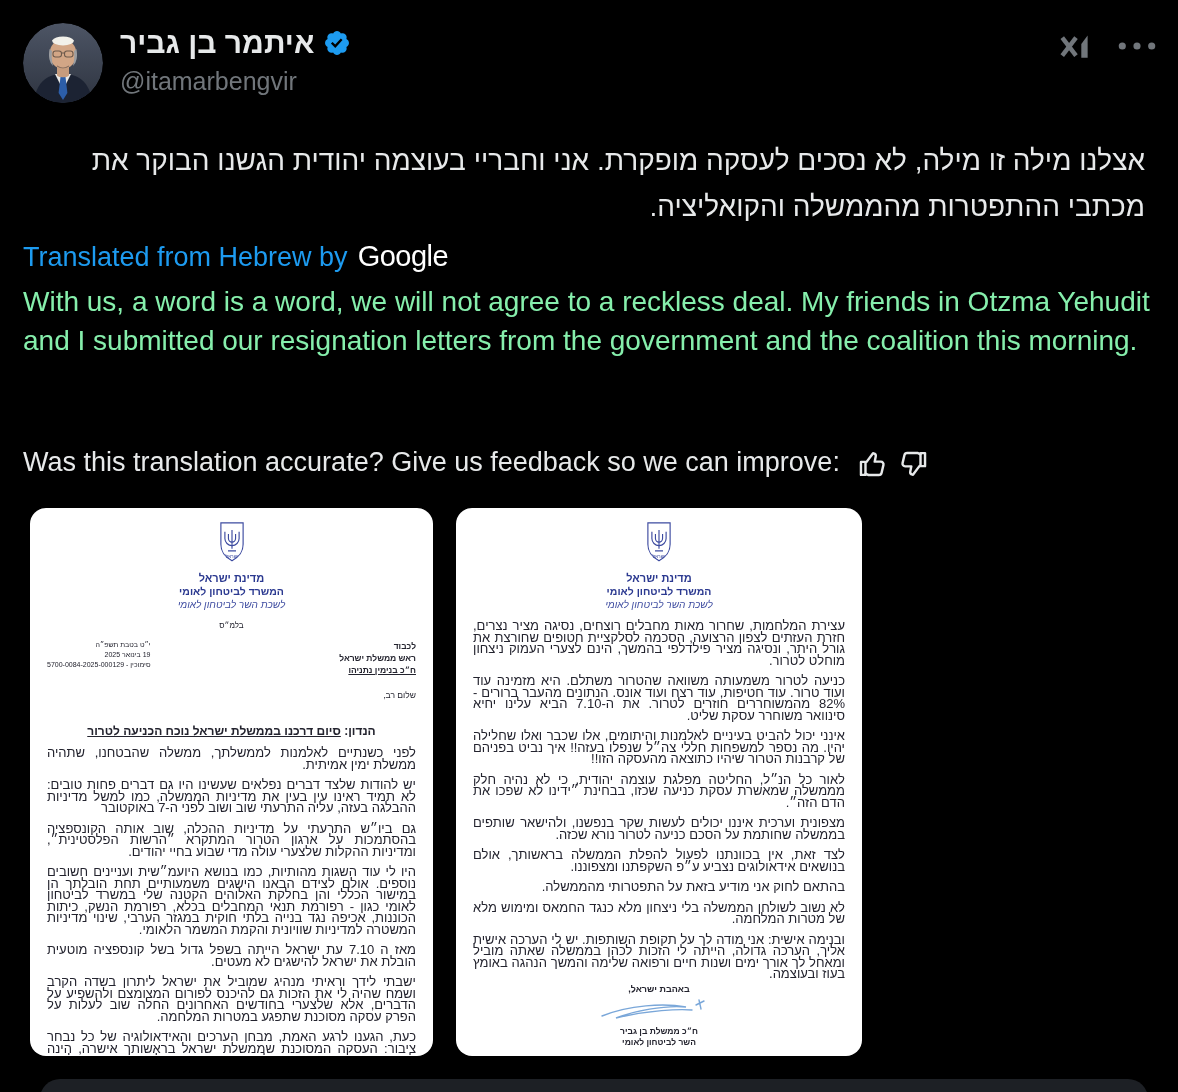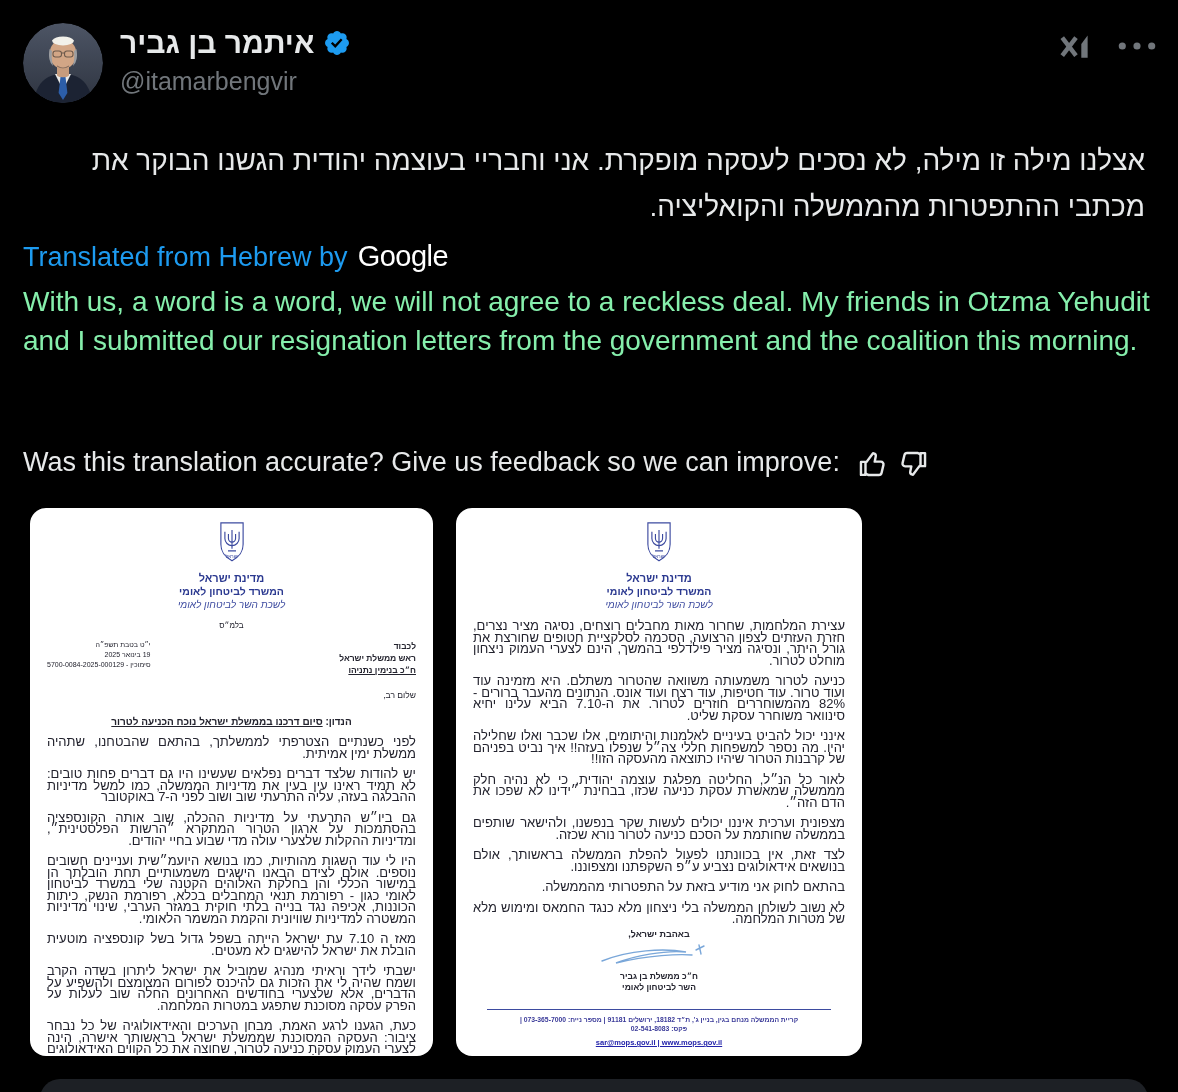--- a/index.html
+++ b/index.html
@@ -38,21 +38,21 @@
   .emblem-wrap { text-align:center; margin-top:2px; }
   .lh-state  { text-align:center; color:#2b3990; font-weight:bold; font-size:11px; line-height:14px; margin-top:3px; }
   .lh-min    { text-align:center; color:#2b3990; font-weight:bold; font-size:10.5px; line-height:13px; }
   .lh-office { text-align:center; color:#3d4ba0; font-style:italic; font-size:10px; line-height:13px; }
   .classification { text-align:center; font-size:8px; margin-top:10px; }
   .meta-row { display:flex; justify-content:space-between; align-items:flex-start; margin-top:10px; }
   .addressee { font-size:8.5px; font-weight:bold; line-height:12px; }
   .addressee .u { text-decoration:underline; }
   .dateblock { font-size:7px; line-height:10px; text-align:right; direction:rtl; }
   .greeting { font-size:8.5px; margin-top:14px;text-align:right; }
-  .subject { text-align:center; font-size:10px; font-weight:bold; margin-top:16px; }
+  .subject { text-align:center; font-size:12px; font-weight:bold; margin-top:24px; }
   .subject span { text-decoration:underline; }
   .para { font-size:13px; line-height:11.5px; text-align:justify; text-align-last:right; margin-top:9px; }
   .closing { text-align:center; font-weight:bold; font-size:9px; margin-top:4px; }
   .sig-wrap { text-align:center; margin-top:2px; }
   .signer { text-align:center; font-weight:bold; font-size:8.5px; line-height:11px; }
   .letter-footer { margin-top:auto; padding:16px 10px 8px 10px; }
   .footer-rule { border-top:1.5px solid #3d4ba0; margin:0 4px 5px 4px; }
   .footer-line { text-align:center; color:#3a3a99; font-size:6.8px; font-weight:bold; line-height:9px; }
   .footer-links { text-align:center; color:#2222aa; font-size:7.5px; font-weight:bold;
                   text-decoration:underline; margin-top:5px; direction:ltr; }
@@ -174,21 +174,21 @@
       <div class="dateblock">
         <div>י״ט בטבת תשפ״ה</div>
         <div>19 בינואר 2025</div>
         <div>סימוכין - 5700-0084-2025-000129</div>
       </div>
     </div>
     <div class="greeting">שלום רב,</div>
     <div class="subject">
       <b>הנדון:</b> <span>סיום דרכנו בממשלת ישראל נוכח הכניעה לטרור</span>
     </div>
-    <div class="para">לפני כשנתיים הצטרפתי לממשלתך, בהתאם שהבטחנו, שתהיה ממשלת ימין אמיתית.</div>
+    <div class="para">לפני כשנתיים לאלמנות לממשלתך, ממשלה שהבטחנו, שתהיה ממשלת ימין אמיתית.</div>
     <div class="para">יש להודות שלצד דברים נפלאים שעשינו היו גם דברים פחות טובים: לא תמיד ראינו עין בעין את מדיניות הממשלה, כמו למשל מדיניות ההבלגה בעזה, עליה התרעתי שוב ושוב לפני ה-7 באוקטובר</div>
     <div class="para">גם ביו״ש התרעתי על מדיניות ההכלה, שוב אותה הקונספציה בהסתמכות על ארגון הטרור המתקרא ״הרשות הפלסטינית״, ומדיניות ההקלות שלצערי עולה מדי שבוע בחיי יהודים.</div>
     <div class="para">היו לי עוד השגות מהותיות, כמו בנושא היועמ״שית ועניינים חשובים נוספים. אולם לצידם הבאנו הישגים משמעותיים תחת הובלתך הן במישור הכללי והן בחלקת האלוהים הקטנה שלי במשרד לביטחון לאומי כגון - רפורמת תנאי המחבלים בכלא, רפורמת הנשק, כיתות הכוננות, אכיפה נגד בנייה בלתי חוקית במגזר הערבי, שינוי מדיניות המשטרה למדיניות שוויונית והקמת המשמר הלאומי.</div>
     <div class="para">מאז ה 7.10 עת ישראל הייתה בשפל גדול בשל קונספציה מוטעית הובלת את ישראל להישגים לא מעטים.</div>
     <div class="para">ישבתי לידך וראיתי מנהיג שמוביל את ישראל ליתרון בשדה הקרב ושמח שהיה לי את הזכות גם להיכנס לפורום המצומצם ולהשפיע על הדברים, אלא שלצערי בחודשים האחרונים החלה שוב לעלות על הפרק עסקה מסוכנת שתפגע במטרות המלחמה.</div>
     <div class="para">כעת, הגענו לרגע האמת, מבחן הערכים והאידאולוגיה של כל נבחר ציבור: העסקה המסוכנת שממשלת ישראל בראשותך אישרה, הינה לצערי העמוק עסקת כניעה לטרור, שחוצה את כל הקווים האידאולוגים האדומים ומנוגדת לדברים שאתה כתבת בעבר.</div>
     <div class="letter-footer">
       <div class="footer-rule"></div>
       <div class="footer-line">קריית הממשלה מנחם בגין, בניין ג', ת״ד 18182, ירושלים 91181 | מספר נייח: 073-365-7000 |</div>
       <div class="footer-line">פקס: 02-541-8083</div>
@@ -213,20 +213,21 @@
     <div class="lh-min">המשרד לביטחון לאומי</div>
     <div class="lh-office">לשכת השר לביטחון לאומי</div>
     <div class="para">עצירת המלחמות, שחרור מאות מחבלים רוצחים, נסיגה מציר נצרים, חזרת העזתים לצפון הרצועה, הסכמה לסלקציית חטופים שחורצת את גורל היתר, ונסיגה מציר פילדלפי בהמשך, הינם לצערי העמוק ניצחון מוחלט לטרור.</div>
     <div class="para">כניעה לטרור משמעותה משוואה שהטרור משתלם. היא מזמינה עוד ועוד טרור. עוד חטיפות, עוד רצח ועוד אונס. הנתונים מהעבר ברורים - 82% מהמשוחררים חוזרים לטרור. את ה-7.10 הביא עלינו יחיא סינוואר משוחרר עסקת שליט.</div>
     <div class="para">אינני יכול להביט בעיניים לאלמנות והיתומים, אלו שכבר ואלו שחלילה יהיו. מה נספר למשפחות חללי צה״ל שנפלו בעזה!! איך נביט בפניהם של קרבנות הטרור שיהיו כתוצאה מהעסקה הזו!!</div>
     <div class="para">לאור כל הנ״ל, החליטה מפלגת עוצמה יהודית, כי לא נהיה חלק מממשלה שמאשרת עסקת כניעה שכזו, בבחינת ״ידינו לא שפכו את הדם הזה״.</div>
     <div class="para">מצפונית וערכית איננו יכולים לעשות שקר בנפשנו, ולהישאר שותפים בממשלה שחותמת על הסכם כניעה לטרור נורא שכזה.</div>
     <div class="para">לצד זאת, אין בכוונתנו לפעול להפלת הממשלה בראשותך, אולם בנושאים אידאולוגים נצביע ע״פ השקפתנו ומצפוננו.</div>
     <div class="para">בהתאם לחוק אני מודיע בזאת על התפטרותי מהממשלה.</div>
     <div class="para">לא נשוב לשולחן הממשלה בלי ניצחון מלא כנגד החמאס ומימוש מלא של מטרות המלחמה.</div>
+    <div class="para">ובנימה אישית: אני מודה לך על תקופת השותפות. יש לי הערכה אישית אליך, הערכה גדולה, הייתה לי הזכות לכהן בממשלה שאתה מוביל ומאחל לך אורך ימים ושנות חיים ורפואה שלימה והמשך הנהגה באומץ בעוז ובעוצמה.</div>
     <div class="closing">באהבת ישראל,</div>
     <div class="sig-wrap">
       <svg viewBox="0 0 130 26" width="130" height="26">
         <g fill="none" stroke="#7aa7d9" stroke-width="1.4" stroke-linecap="round">
           <path d="M8 20 C35 9 70 7 92 11 C70 9 40 15 22 22 C55 14 85 13 98 14"></path>
           <path d="M102 9 l8 -4 m-5 -1 l2 9"></path>
         </g>
       </svg>
     </div>
     <div class="signer">ח״כ ממשלת בן גביר</div>

